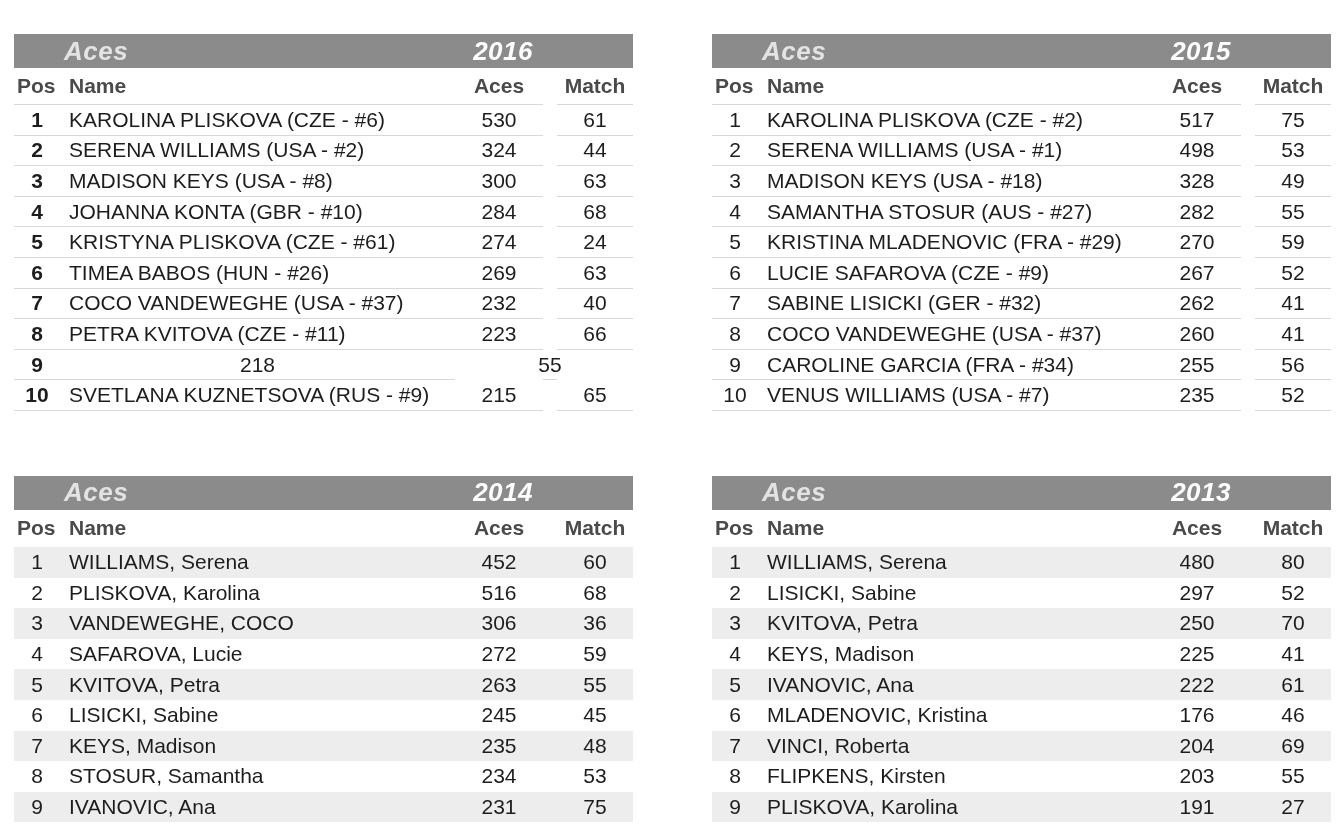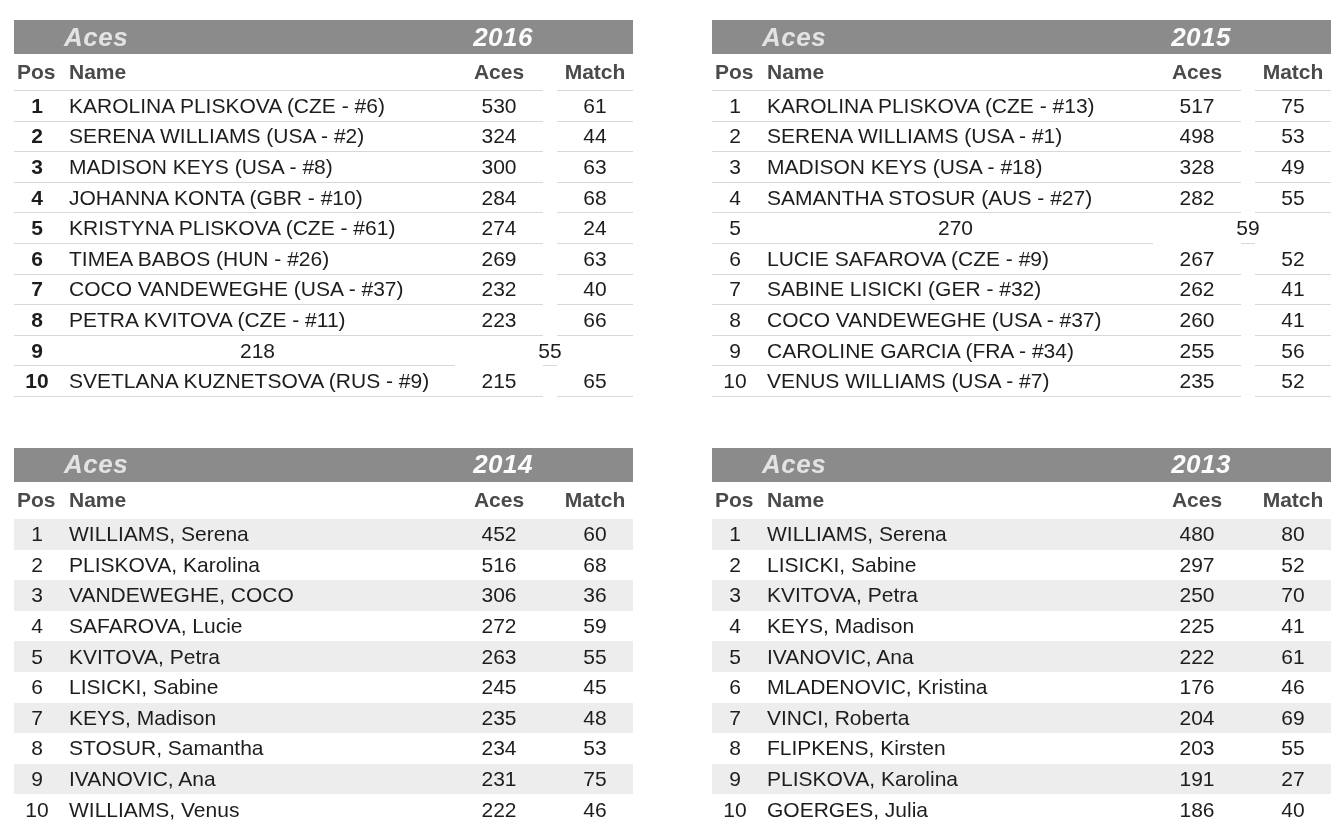--- a/index.html
+++ b/index.html
@@ -11,21 +11,21 @@
     overflow: hidden;
     font-family: "Liberation Sans", sans-serif;
   }
   .tables-grid {
     display: grid;
     grid-template-columns: 619px 619px;
     column-gap: 79px;
     row-gap: 51px;
     padding: 20px 8px 0 14px;
   }
-  .stat-table { width: 619px; }
+  .stat-table { width: 619px; margin-top: 14px; }
 
   .band {
     height: 34px;
     background: var(--band-bg, #8b8b8b);
     display: flex;
     align-items: center;
     justify-content: space-between;
     padding: 0 100px 0 50px;
     box-sizing: border-box;
     font-style: italic;
@@ -169,21 +169,21 @@
     <div class="col-headers">
       <span class="c pos">Pos</span>
       <span class="c name">Name</span>
       <span class="c aces">Aces</span>
       <span class="c spacer"></span>
       <span class="c match">Match</span>
     </div>
     <div class="rows">
         <div class="row">
     <span class="c pos">1</span>
-    <span class="c name">KAROLINA PLISKOVA (CZE - #13)</span>
+    <span class="c name">KAROLINA PLISKOVA (CZE - #2)</span>
     <span class="c aces">517</span>
     <span class="c spacer"></span>
     <span class="c match">75</span>
   </div>
         <div class="row">
     <span class="c pos">2</span>
     <span class="c name">SERENA WILLIAMS (USA - #1)</span>
     <span class="c aces">498</span>
     <span class="c spacer"></span>
     <span class="c match">53</span>
@@ -197,20 +197,21 @@
   </div>
         <div class="row">
     <span class="c pos">4</span>
     <span class="c name">SAMANTHA STOSUR (AUS - #27)</span>
     <span class="c aces">282</span>
     <span class="c spacer"></span>
     <span class="c match">55</span>
   </div>
         <div class="row">
     <span class="c pos">5</span>
+    <span class="c name">KRISTINA MLADENOVIC (FRA - #29)</span>
     <span class="c aces">270</span>
     <span class="c spacer"></span>
     <span class="c match">59</span>
   </div>
         <div class="row">
     <span class="c pos">6</span>
     <span class="c name">LUCIE SAFAROVA (CZE - #9)</span>
     <span class="c aces">267</span>
     <span class="c spacer"></span>
     <span class="c match">52</span>

